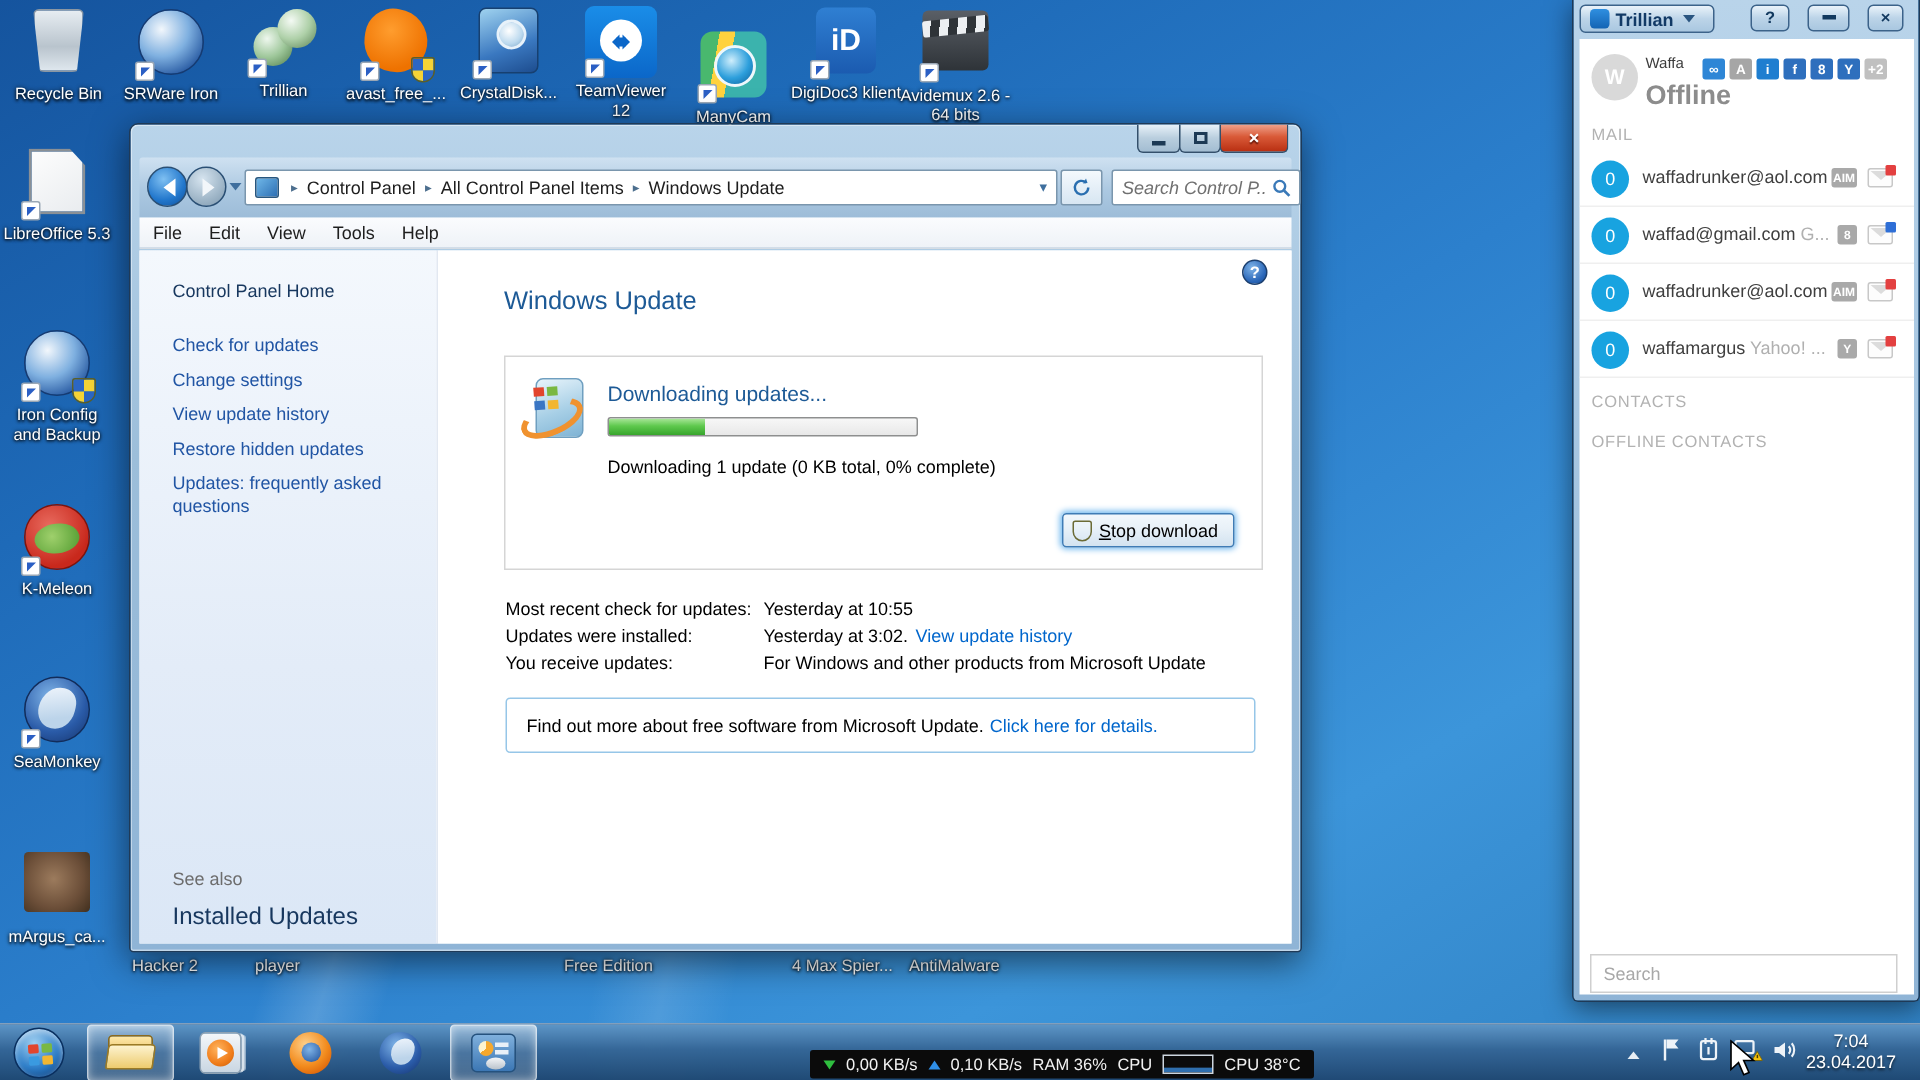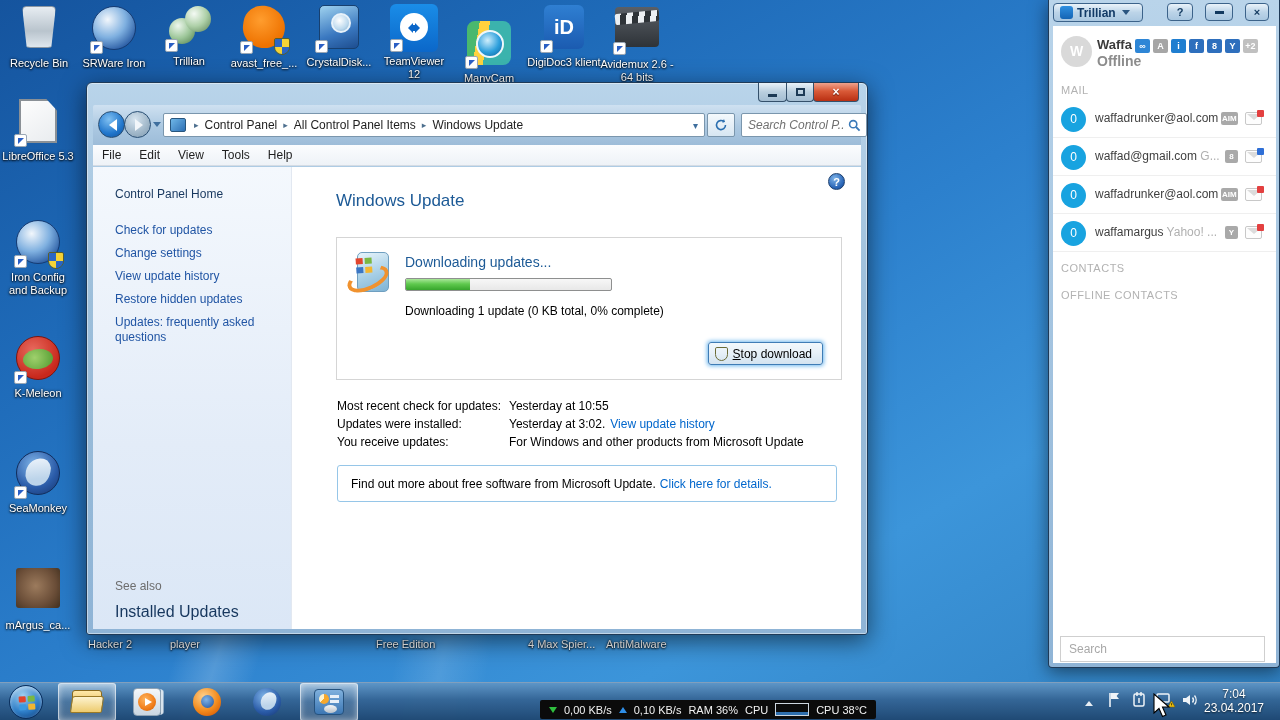--- a/index.html
+++ b/index.html
@@ -159,22 +159,22 @@
   .t-title{font-size:12px;font-weight:bold;color:#123a66;}
   .t-caret{width:0;height:0;border:4px solid transparent;border-top:5px solid #2a5580;margin-top:4px;margin-left:2px;}
   .t-btn{position:absolute;top:3px;height:18px;border:1px solid #3c638a;border-radius:4px;
     background:linear-gradient(#eaf3fa,#bcd4e8 50%,#a9c7e0);text-align:center;font-size:11px;font-weight:bold;
     color:#12395f;cursor:pointer;line-height:16px;}
   .t-help{left:118px;width:26px;} .t-min{left:156px;width:28px;} .t-close{left:196px;width:24px;}
   .t-minbar{display:inline-block;width:9px;height:3px;background:#12395f;margin-bottom:2px;}
   #t-content{position:absolute;left:4px;top:26px;width:223px;height:637px;background:#fff;overflow:hidden;}
   .t-avatar{position:absolute;left:8px;top:10px;width:31px;height:31px;border-radius:50%;background:#d9d9d9;
     color:#fff;font-size:14px;font-weight:bold;text-align:center;line-height:31px;}
-  .t-name{position:absolute;left:44px;top:11px;font-size:13px;font-weight:bold;color:#3c3c3c;}
-  .t-status{position:absolute;left:44px;top:27px;font-size:14px;font-weight:bold;color:#8c8c8c;}
+  .t-name{position:absolute;left:44px;top:11px;font-size:10px;font-weight:normal;color:#3c3c3c;}
+  .t-status{position:absolute;left:44px;top:27px;font-size:18px;font-weight:bold;color:#8c8c8c;}
   .t-services{position:absolute;left:82px;top:13px;display:flex;gap:3px;}
   .t-svc{width:15px;height:14px;border-radius:2px;color:#fff;font-size:9px;font-weight:bold;text-align:center;line-height:14px;cursor:pointer;}
   .t-sechead{position:absolute;left:8px;font-size:11px;color:#b2b2b2;letter-spacing:.5px;}
   .t-mailrow{position:absolute;left:0;width:223px;height:38px;border-bottom:1px solid #efefef;cursor:pointer;}
   .t-count{position:absolute;left:8px;top:7px;width:25px;height:25px;border-radius:50%;background:#18a3e0;
     color:#fff;font-size:12px;text-align:center;line-height:25px;}
   .t-addr{position:absolute;left:42px;top:11px;font-size:12px;color:#3f3f3f;white-space:nowrap;}
   .t-suffix{color:#b0b0b0;}
   .t-badge{position:absolute;top:12px;height:13px;min-width:13px;padding:0 1px;background:#a9a9a9;border-radius:2px;
     color:#fff;font-size:8px;font-weight:bold;text-align:center;line-height:13px;}

